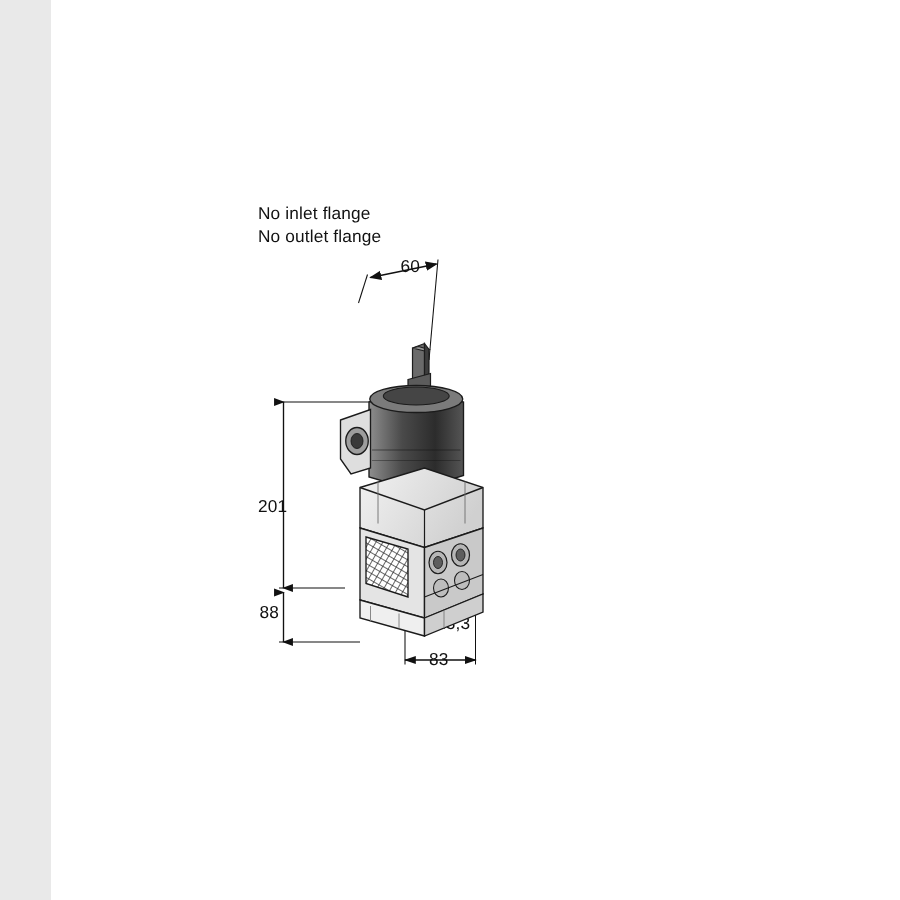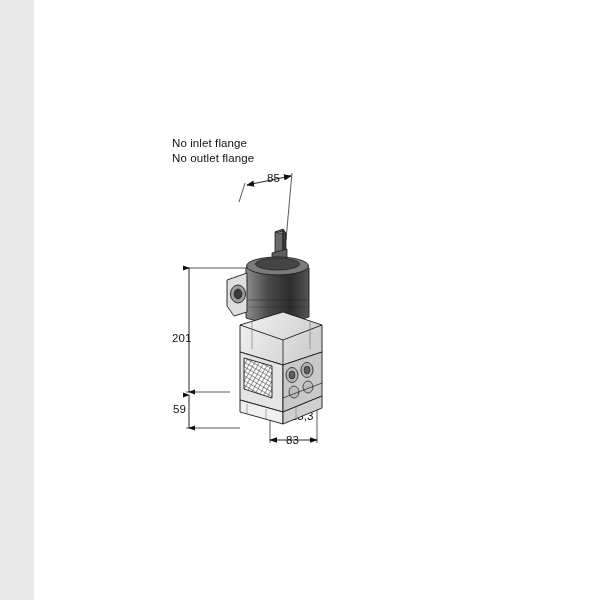--- a/index.html
+++ b/index.html
@@ -72,23 +72,23 @@
 
   <div class="band" id="band-top"></div>
   <div class="band" id="band-bottom"></div>
 
   <div class="drawing-area">
   </div>
 
   <div class="note" id="note-inlet">No inlet flange</div>
   <div class="note" id="note-outlet">No outlet flange</div>
 
-  <div class="dim-label" id="lbl-85">85</div>
+  <div class="dim-label" id="lbl-85">60</div>
   <div class="dim-label" id="lbl-201">201</div>
-  <div class="dim-label" id="lbl-59">59</div>
+  <div class="dim-label" id="lbl-59">88</div>
   <div class="dim-label" id="lbl-1133">113,3</div>
   <div class="dim-label" id="lbl-83">83</div>
 
   <svg class="overlay" viewBox="0 0 600 600">
     <defs>
       <marker id="arrUp" markerWidth="8" markerHeight="8" refX="4" refY="1" orient="auto">
         <path d="M4,0 L7,8 L1,8 Z" fill="#111111"></path>
       </marker>
       <marker id="arrDown" markerWidth="8" markerHeight="8" refX="4" refY="7" orient="auto">
         <path d="M4,8 L1,0 L7,0 Z" fill="#111111"></path>

